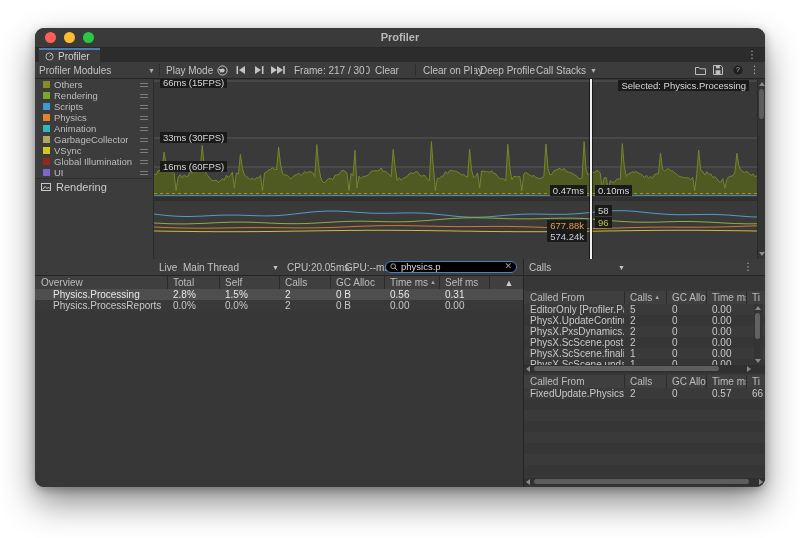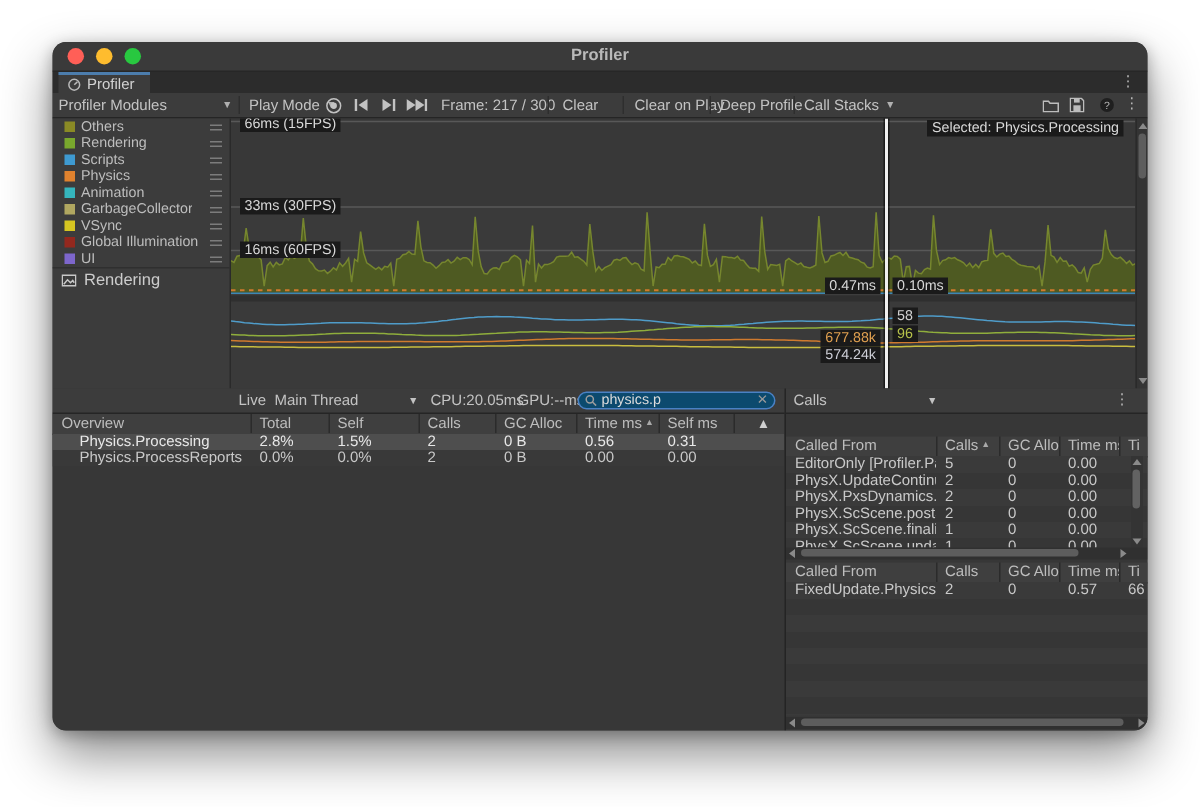--- a/index.html
+++ b/index.html
@@ -46,21 +46,21 @@
   .vscroll .thumb{position:absolute;left:1px;width:5px;border-radius:3px;background:#5d5d5d;}
   .tri{width:0;height:0;position:absolute;left:1px;}
   .tri.up{border-left:3px solid transparent;border-right:3px solid transparent;border-bottom:4px solid #8a8a8a;}
   .tri.down{border-left:3px solid transparent;border-right:3px solid transparent;border-top:4px solid #8a8a8a;}
   .htri{width:0;height:0;position:absolute;top:1px;}
   .htri.left{border-top:3px solid transparent;border-bottom:3px solid transparent;border-right:4px solid #8a8a8a;}
   .htri.right{border-top:3px solid transparent;border-bottom:3px solid transparent;border-left:4px solid #8a8a8a;}
   
   .hierbar{position:absolute;left:0;top:231px;width:488px;height:17px;background:#3c3c3c;border-bottom:1px solid #252525;box-sizing:border-box;}
   .hb{position:absolute;top:0;height:16px;display:flex;align-items:center;gap:4px;color:#c3c3c3;white-space:nowrap;}
-  .searchbox{position:absolute;left:350px;top:1.5px;width:132px;height:12px;background:#0c4a6e;border:1px solid #4a81c4;border-radius:7px;
+  .searchbox{position:absolute;left:350px;top:1.5px;width:132px;height:12px;background:#000000;border:1px solid #4a81c4;border-radius:7px;
              display:flex;align-items:center;padding:0 4px;box-sizing:border-box;gap:3px;}
   .searchbox input{flex:1;background:transparent;border:0;outline:none;color:#dcdcdc;font-size:9.5px;font-family:"Liberation Sans",sans-serif;padding:0;min-width:0;}
   .search-clear{color:#9a9a9a;font-size:9px;line-height:9px;}
   
   .rp-toolbar{position:absolute;left:488px;top:231px;width:242px;height:17px;background:#3c3c3c;border-bottom:1px solid #252525;border-left:1px solid #252525;box-sizing:border-box;}
   
   .left-table{position:absolute;left:0;top:248px;width:488px;bottom:0;background:#373737;}
   .lhead{position:absolute;left:0;top:0;right:0;height:13px;background:#3f3f3f;border-bottom:1px solid #242424;}
   .hcell{position:absolute;top:0;height:13px;line-height:13px;color:#bdbdbd;overflow:hidden;white-space:nowrap;box-sizing:border-box;}
   .lhead .hcell{border-left:1px solid #2b2b2b;padding-left:5px;}

